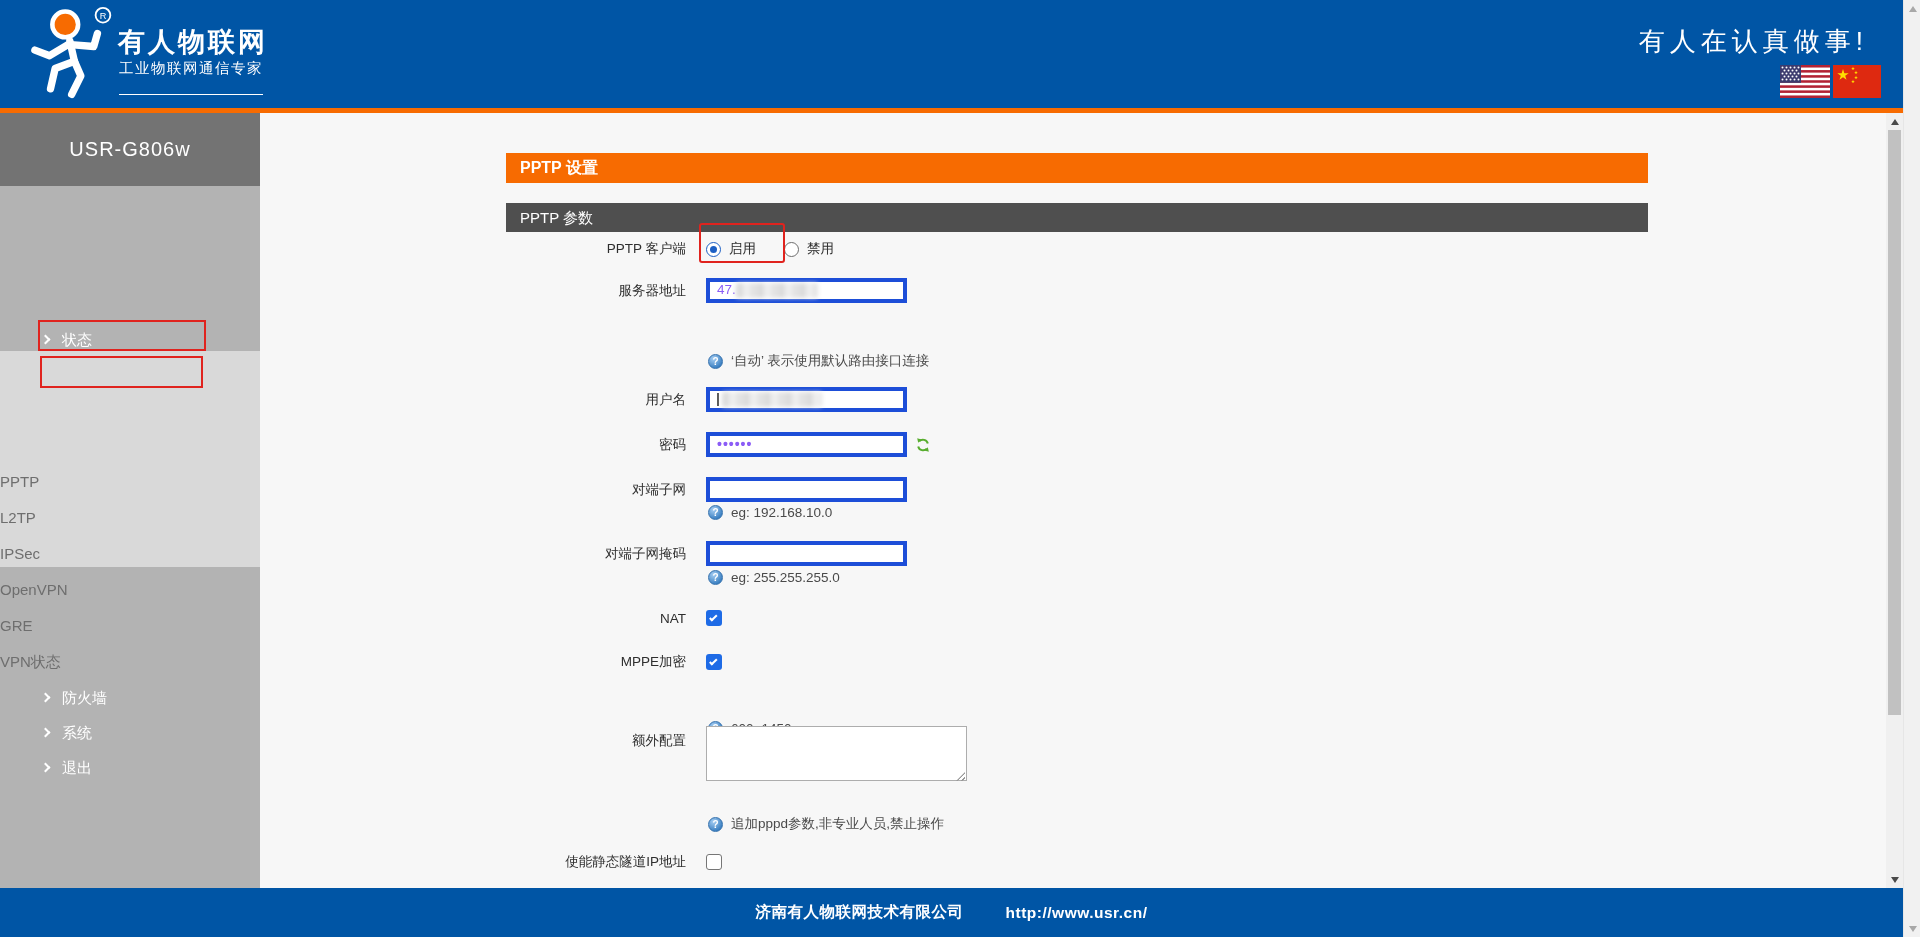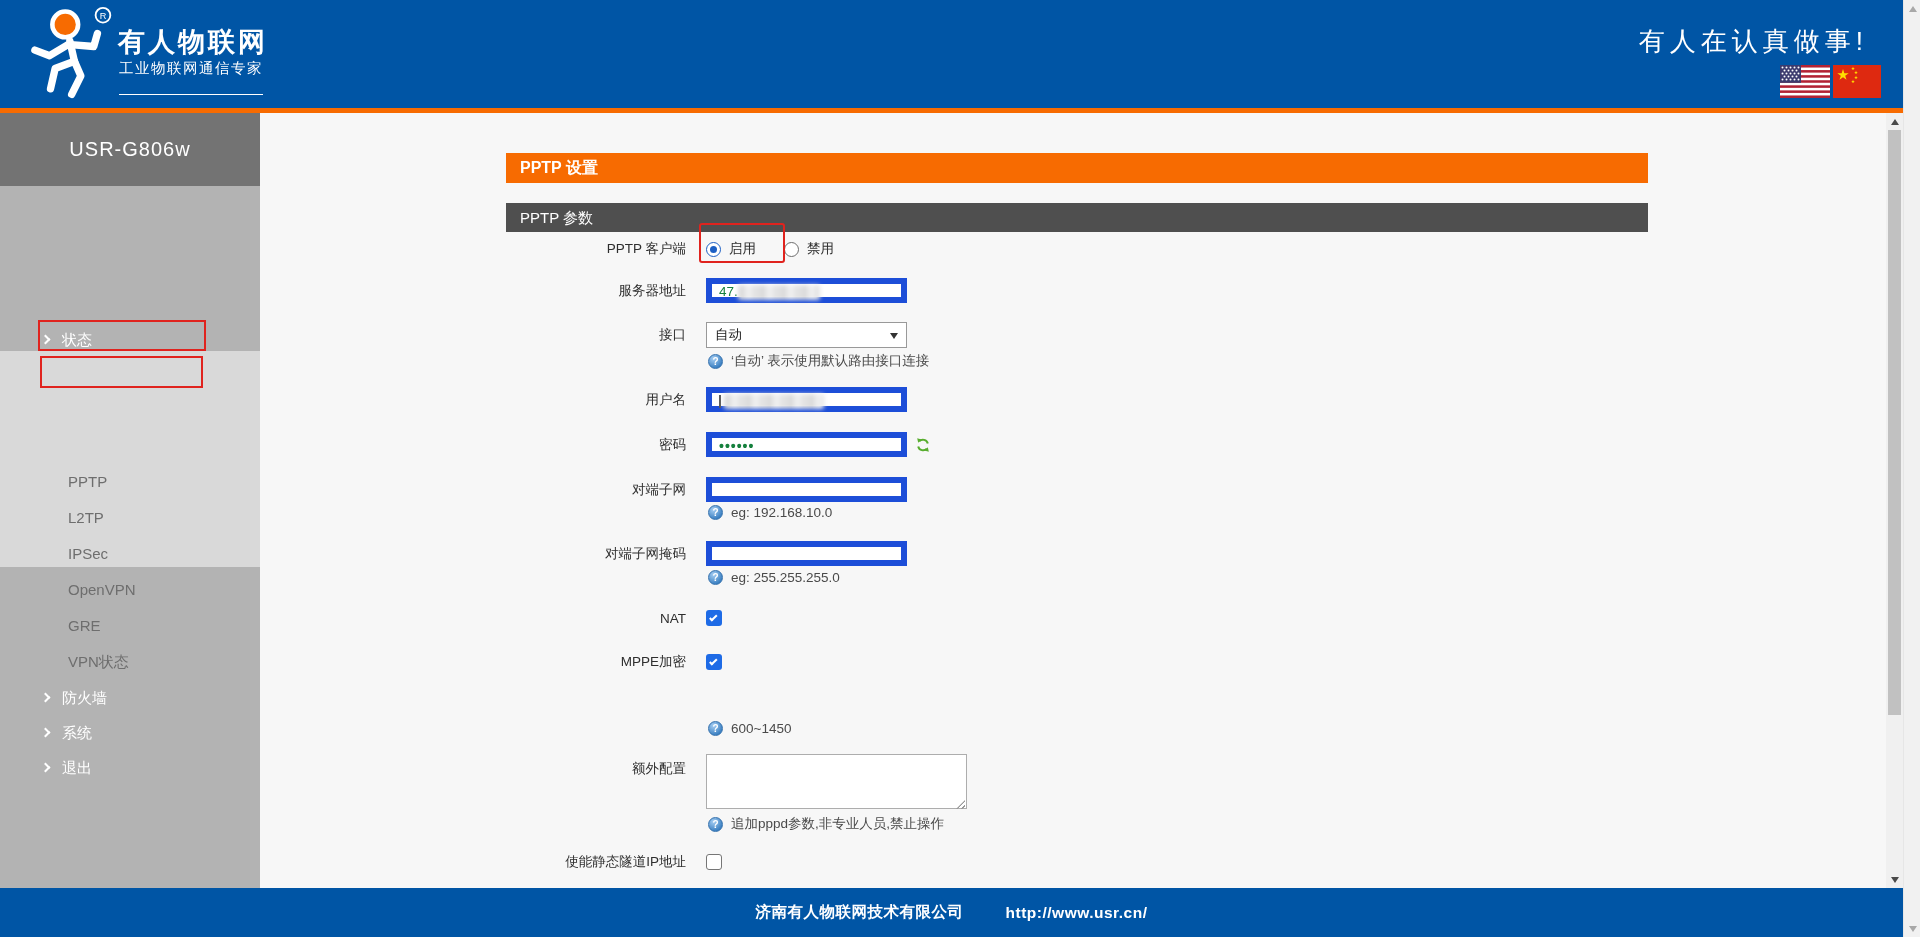--- a/index.html
+++ b/index.html
@@ -24,31 +24,31 @@
                 color:#fff; font-size:20px; letter-spacing:1px; display:flex; align-items:center; justify-content:center; }
   .side-item { position:absolute; left:0; width:260px; height:36px; line-height:36px; font-size:15px; color:#fff;
                padding-left:62px; cursor:pointer; }
   .side-item .chev { position:absolute; left:42px; top:14px; }
   .chev { display:inline-block; width:7px; height:7px; border-right:2px solid #fff; border-bottom:2px solid #fff;
           transform:rotate(-45deg); }
   .chev.down { transform:rotate(45deg); top:12px; }
   .vpn-row { background:#484848; font-weight:bold; }
   .submenu-bg { position:absolute; left:0; top:238px; width:260px; height:216px; background:#d9d9d9; }
   .sub-item { position:absolute; left:0; width:308px; height:36px; line-height:36px; font-size:15px; color:#6e6e6e;
-              padding-left:68px; cursor:pointer; }
+              cursor:pointer; }
   .redbox { position:absolute; border:2px solid #e0231e; pointer-events:none; z-index:5; }
   
   .banner { position:absolute; left:506px; top:153px; width:1142px; height:30px; background:#f76b01;
             color:#fff; font-weight:bold; font-size:16px; line-height:30px; padding-left:14px; }
   .panel-bar { position:absolute; left:506px; top:203px; width:1142px; height:29px; background:#4f4f4f;
                color:#fff; font-size:15px; line-height:29px; padding-left:14px; }
   .form { position:absolute; left:506px; top:232px; width:1142px; height:650px; }
   .row { position:absolute; left:0; width:100%; display:flex; align-items:center; }
   .row .lbl { width:200px; padding-right:20px; text-align:right; font-size:13.5px; color:#2e2e2e; flex:none; }
-  .txt-input { width:201px; height:25px; border:6px solid #1d4ed8; background:#fff; font-size:13.5px; color:#15803d;
+  .txt-input { width:201px; height:25px; border:4px solid #1d4ed8; background:#fff; font-size:13.5px; color:#8b5cf6;
                padding:0 7px; font-family:"Liberation Sans","DejaVu Sans",sans-serif; }
   .pwd { font-weight:bold; letter-spacing:1px; font-size:14px; }
   .sel { width:201px; height:26px; border:1px solid #999; background:#fff; display:flex; align-items:center;
          padding:0 8px; font-size:13.5px; color:#222; position:relative; cursor:pointer; }
   .sel .arrow { position:absolute; right:8px; top:10px; width:0; height:0;
                 border-left:4.5px solid transparent; border-right:4.5px solid transparent; border-top:6px solid #333; }
   .hint { position:absolute; display:flex; align-items:center; gap:8px; font-size:13.5px; color:#4a4a4a; }
   .qicon { width:15px; height:15px; border-radius:50%; flex:none;
            background:radial-gradient(circle at 35% 28%, #a6cef3, #3a7fc1 75%); border:1px solid #3672ae;
            color:#fff; font-size:10px; font-weight:bold; display:flex; align-items:center; justify-content:center; }
@@ -230,27 +230,20 @@
   </div>
   <div class="redbox" style="left:193px; top:-9px; width:86px; height:40px; border-radius:3px"></div>
 
   <div class="row" style="top:46px; height:25px">
     <div class="lbl">服务器地址</div>
     <div class="txt-input">
       <span>47.</span><span class="redact" style="width:82px"></span>
     </div>
   </div>
 
-  <div class="row" style="top:90px; height:26px">
-    <div class="lbl">接口</div>
-    <div class="sel">
-      <span>自动</span>
-      <span class="arrow"></span>
-    </div>
-  </div>
   <div class="hint" style="left:202px; top:120px">
     <span class="qicon">?</span>
     <span>‘自动’ 表示使用默认路由接口连接</span>
   </div>
 
   <div class="row" style="top:200px; height:25px">
     <div class="lbl">密码</div>
     <div class="txt-input pwd">
       <span>••••••</span>
     </div>
@@ -299,21 +292,21 @@
     <div class="cb on">
       <span class="checkmark"></span>
     </div>
   </div>
 
   <div class="hint" style="left:202px; top:489px">
     <span class="qicon">?</span>
     <span>600~1450</span>
   </div>
 
-  <div class="row" style="top:522px; height:57px; align-items:flex-start">
+  <div class="row" style="top:494px; height:57px; align-items:flex-start">
     <div class="lbl" style="padding-top:6px">额外配置</div>
     <div class="ta-wrap">
       <textarea class="ta" style=""></textarea>
       <span class="ta-grip"></span>
     </div>
   </div>
   <div class="hint" style="left:202px; top:583px">
     <span class="qicon">?</span>
     <span>追加pppd参数,非专业人员,禁止操作</span>
   </div>

